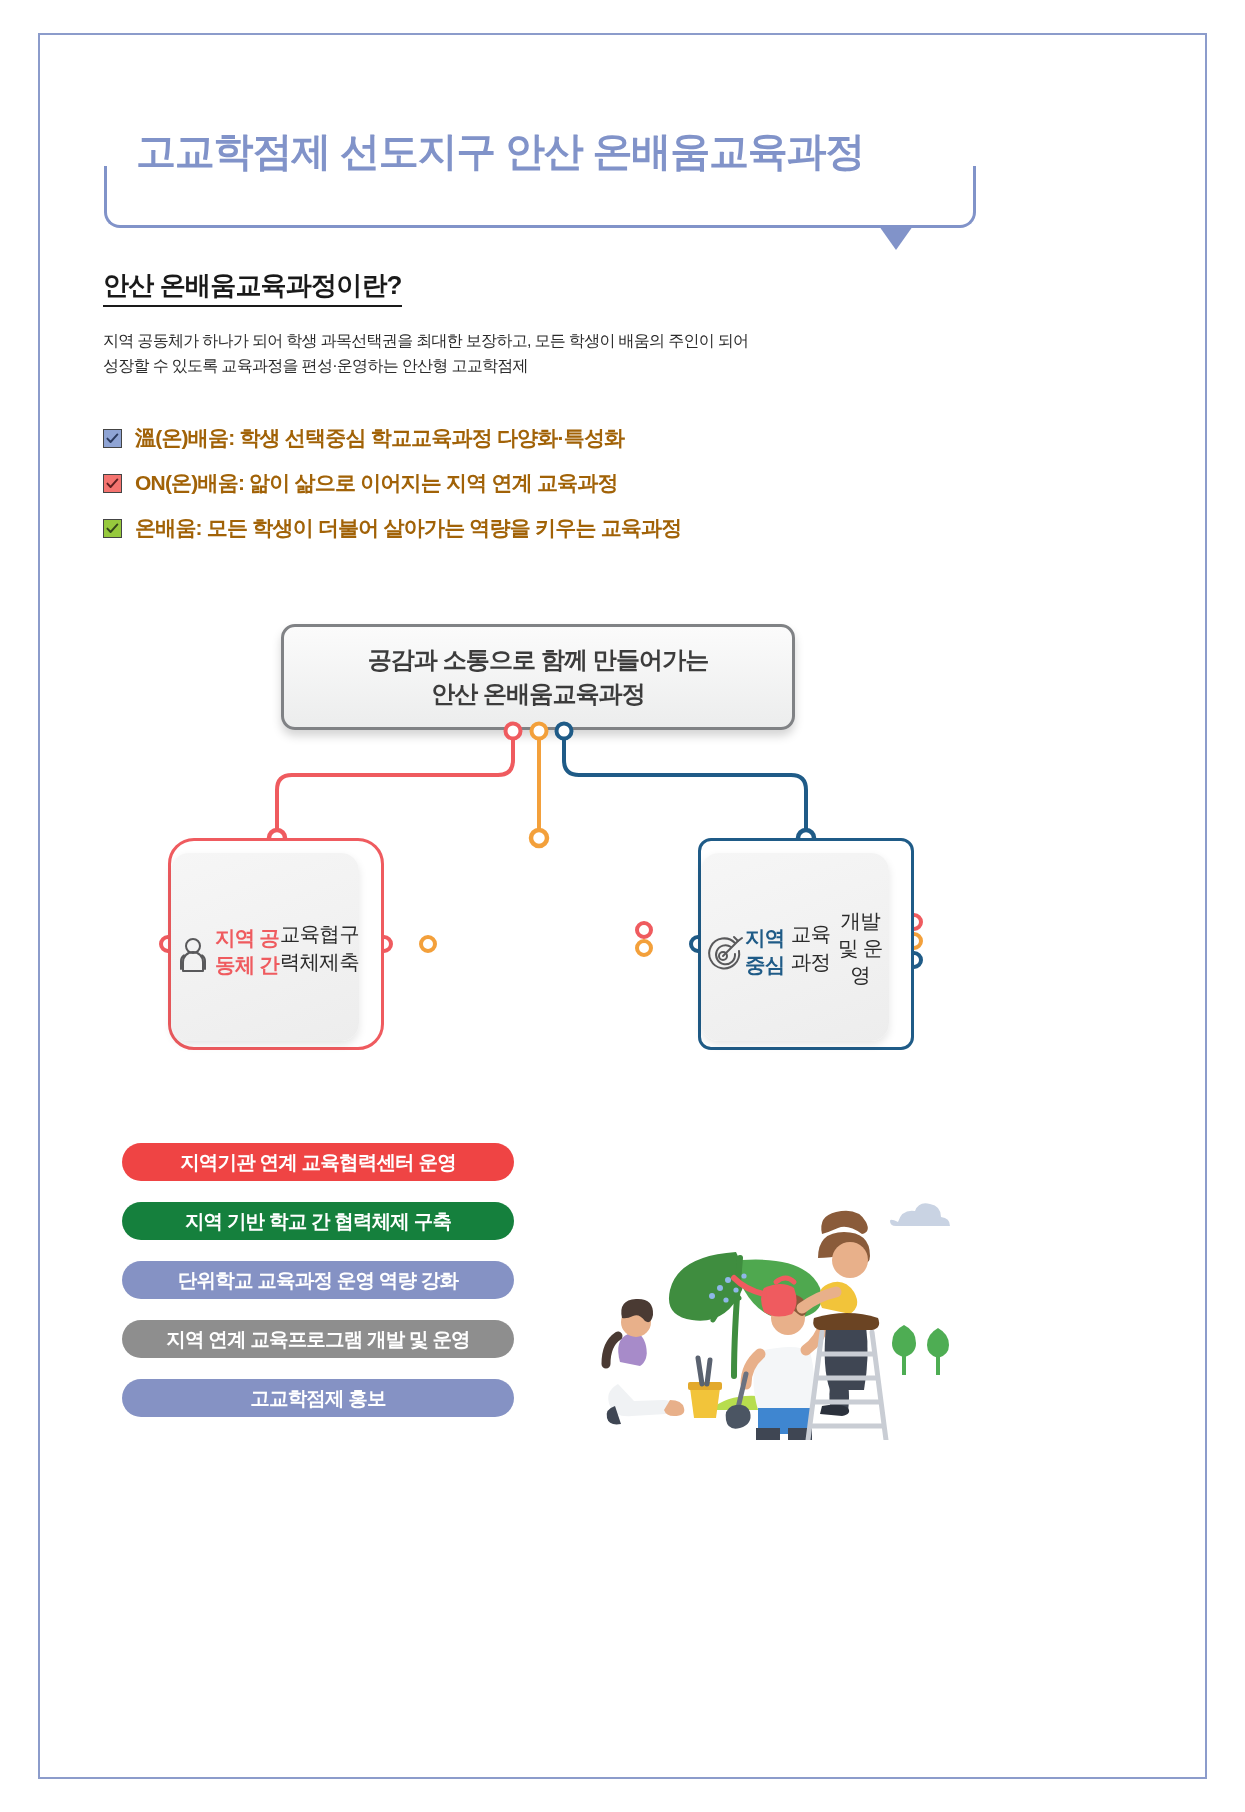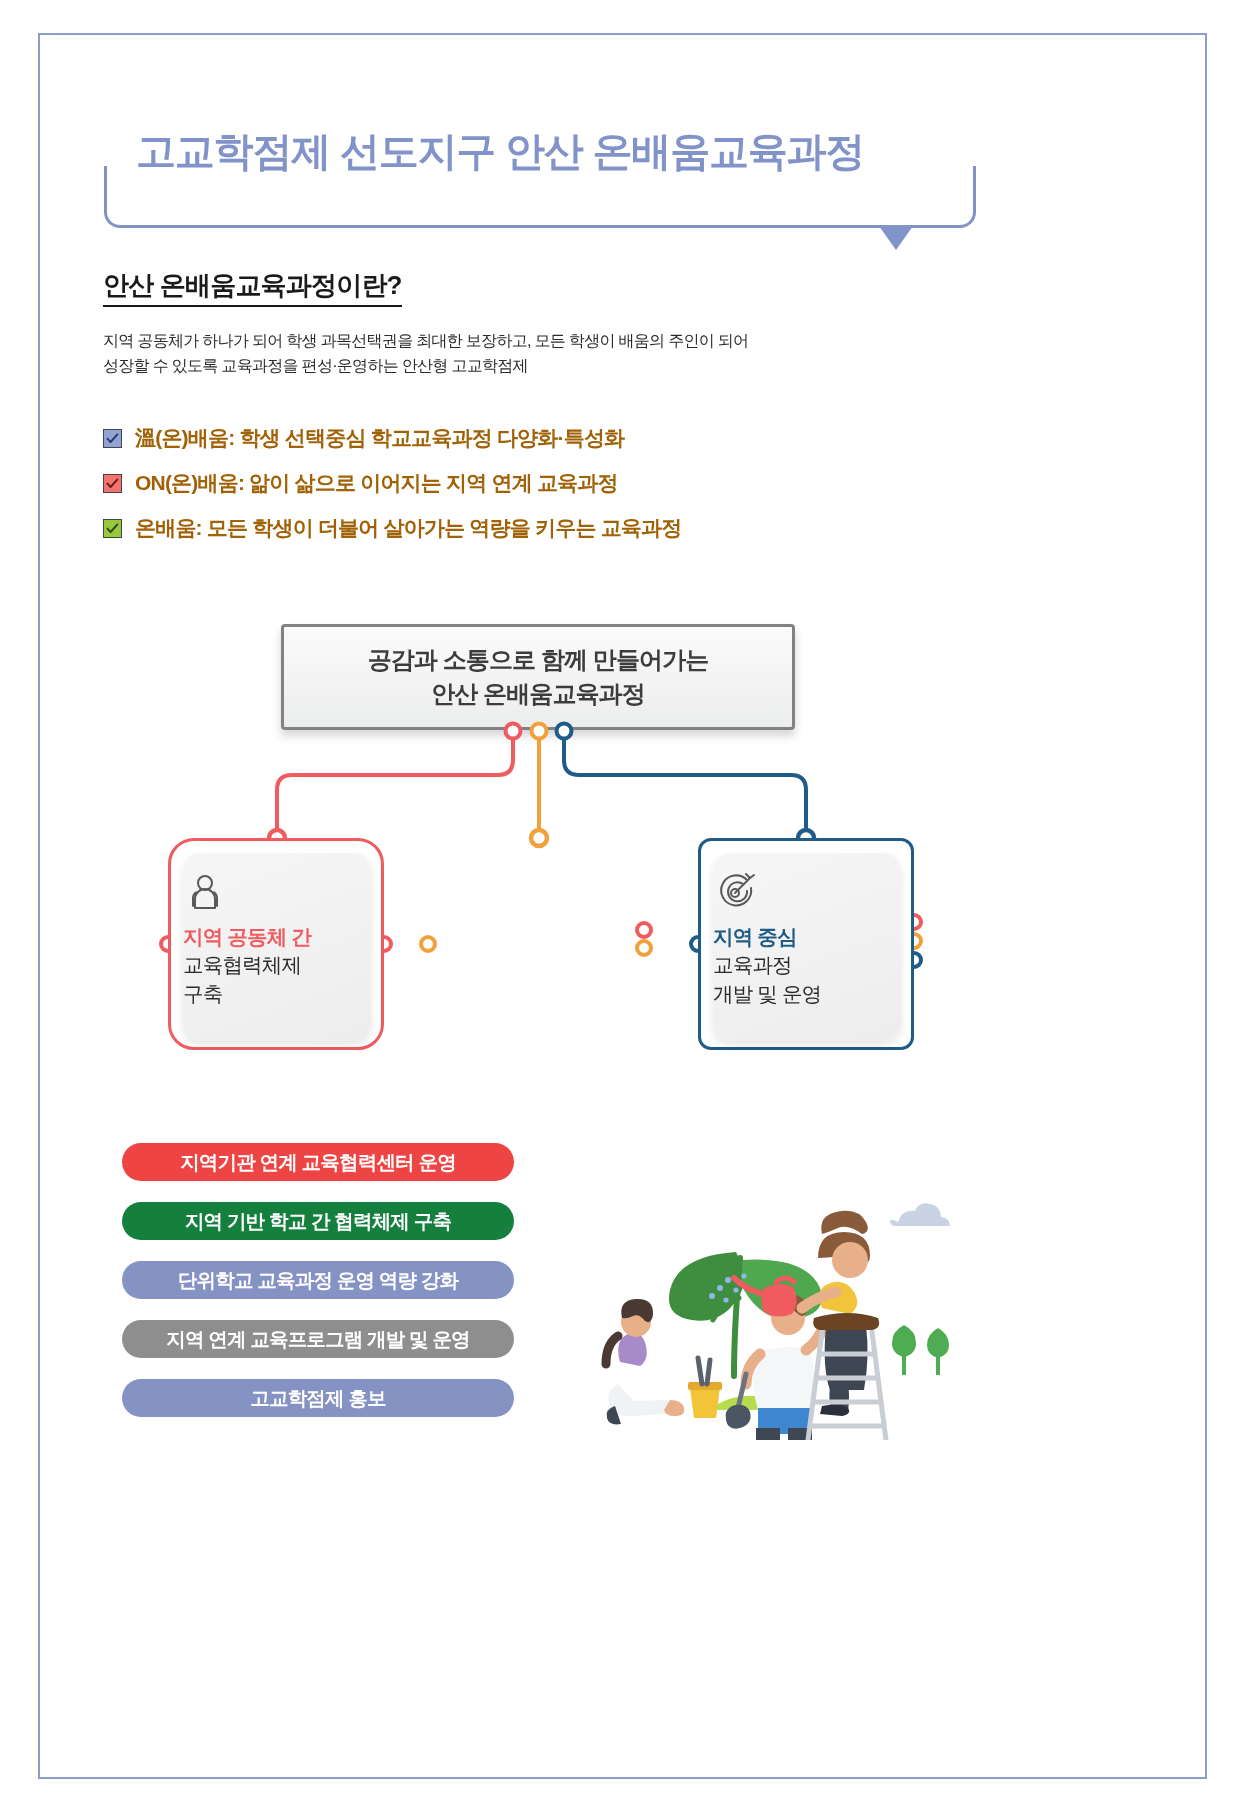--- a/index.html
+++ b/index.html
@@ -152,21 +152,21 @@
   }
 
   
   .hub {
     position: absolute;
     left: 281px;
     top: 624px;
     width: 514px;
     height: 106px;
     border: 3px solid #808285;
-    border-radius: 4px;
+    border-radius: 14px;
     background: linear-gradient(180deg, #fbfbfb 0%, #eceded 100%);
     box-shadow: 0 6px 10px rgba(0,0,0,0.17);
     display: flex;
     align-items: center;
     justify-content: center;
     text-align: center;
   }
   .hub-text {
     font-size: 24px;
     font-weight: 700;
@@ -188,28 +188,28 @@
   .card {
     position: absolute;
     width: 216px;
     height: 212px;
     border-radius: 26px;
     border: 3.5px solid #ccc;
     background: #ffffff;
   }
   .card-inner {
     position: absolute;
-    left: 12px; top: 12px;
+    left: 0; top: 12px;
     width: 188px; height: 188px;
     border-radius: 18px;
     background: linear-gradient(160deg, #f6f6f6 0%, #ededed 100%);
     box-shadow: 0 4px 9px rgba(0,0,0,0.10);
     display: flex;
-    flex-direction: column;
-    align-items: flex-start;
+    flex-direction: row;
+    align-items: center;
   }
   .card-icon { margin-top: 16px; height: 46px; display: flex; align-items: center; }
   .card-title {
     margin-top: 8px;
     font-size: 20.5px;
     font-weight: 700;
     letter-spacing: -0.8px;
     line-height: 1.33;
   }
   .card-sub {

